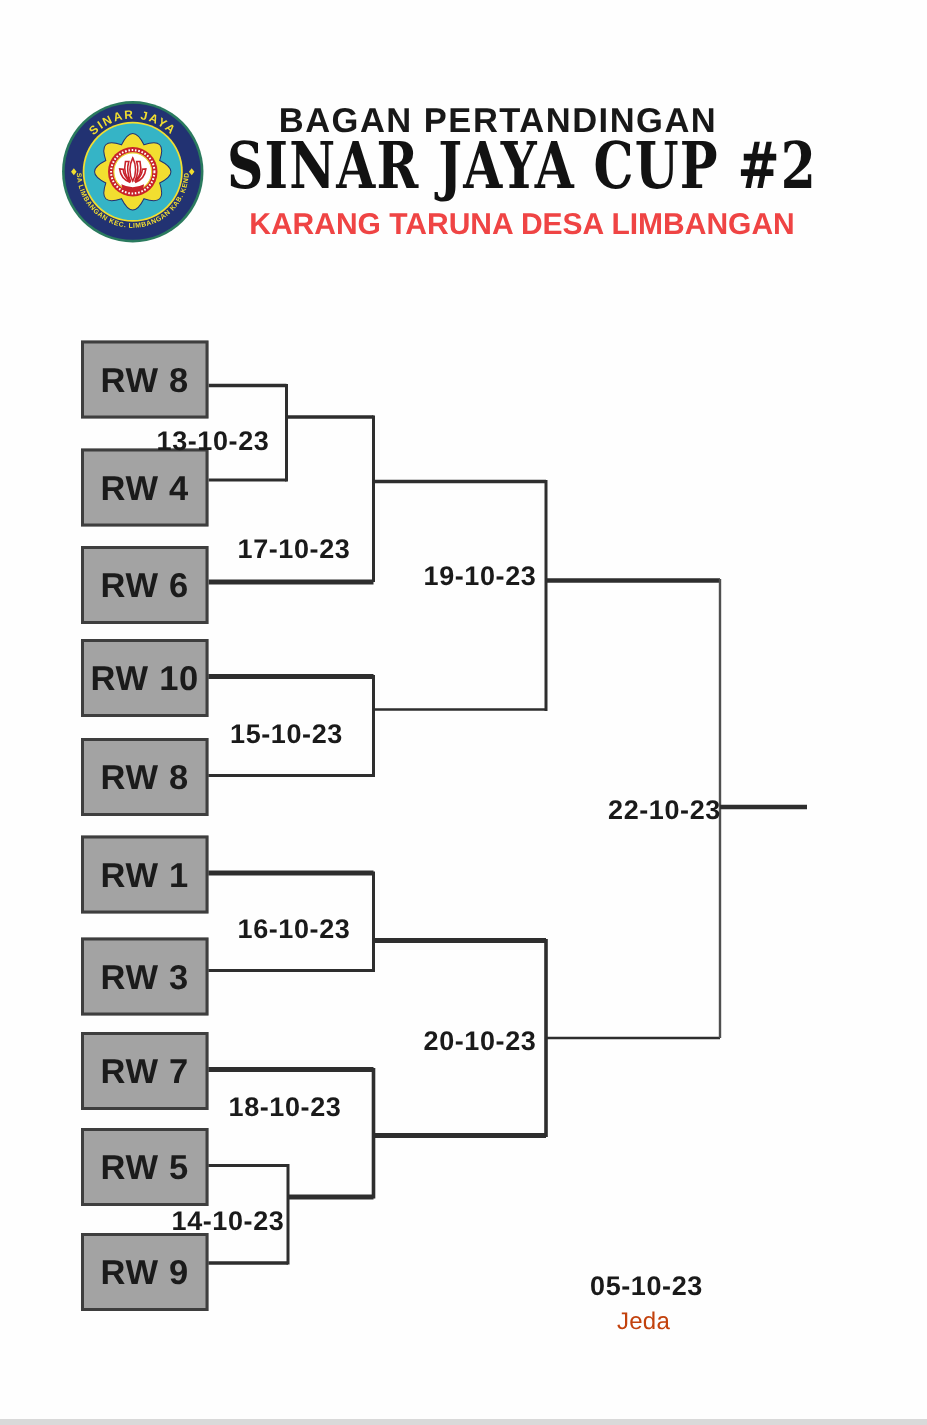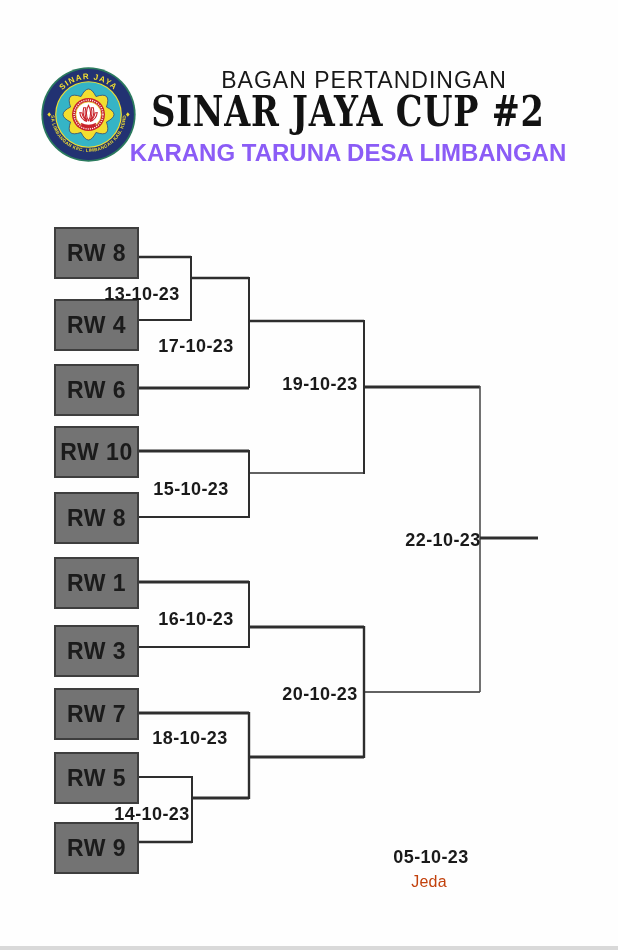--- a/index.html
+++ b/index.html
@@ -1,41 +1,41 @@
 <!DOCTYPE html>
 <html><head>
 <meta charset="utf-8">
 <style>
   html,body{margin:0;padding:0;background:#ffffff;}
   .page{position:relative;width:618px;height:950px;background:#fefefe;overflow:hidden;
         font-family:"Liberation Sans",sans-serif;color:#1c1c1c;}
 
   
   .logo{position:absolute;left:40px;top:66px;width:97px;height:97px;}
-  .title-sub{position:absolute;left:364px;top:67px;transform:translateX(-50%);
-             font-size:23px;font-weight:normal;letter-spacing:1px;white-space:nowrap;color:#181818;text-align:right;}
+  .title-sub{position:absolute;left:332px;top:67px;transform:translateX(-50%);
+             font-size:23px;font-weight:bold;letter-spacing:1px;white-space:nowrap;color:#181818;text-align:right;}
   .title-main{position:absolute;left:348px;top:90px;transform:translateX(-50%);white-space:nowrap;}
   .title-main .stretch{display:inline-block;transform:scaleX(0.78);transform-origin:center;
              font-family:"DejaVu Serif","Liberation Serif",serif;font-weight:bold;
              font-size:43px;letter-spacing:1px;color:#121212;line-height:1;}
   .title-org{position:absolute;left:348px;top:139px;transform:translateX(-50%);
-             font-size:24px;font-weight:bold;letter-spacing:0px;white-space:nowrap;color:#8b5cf6;}
+             font-size:20px;font-weight:bold;letter-spacing:0px;white-space:nowrap;color:#ef4444;}
 
   
   .lines{position:absolute;left:0;top:0;width:618px;height:950px;pointer-events:none;}
   .tb{position:absolute;left:54px;width:85px;height:52px;box-sizing:border-box;
-      border:2px solid #3e3e3e;background:#737373;display:flex;align-items:center;justify-content:center;
+      border:2px solid #3e3e3e;background:#a3a3a3;display:flex;align-items:center;justify-content:center;
       font-size:23px;font-weight:bold;color:#1b1b1b;letter-spacing:0.5px;}
   .b0{top:227px}.b1{top:299px}.b2{top:364px}.b3{top:426px}.b4{top:492px}
   .b5{top:557px}.b6{top:625px}.b7{top:688px}.b8{top:752px}.b9{top:822px}
 
   .dl{position:absolute;transform:translateX(-50%);font-size:18px;font-weight:bold;
       letter-spacing:0.4px;white-space:nowrap;color:#1a1a1a;}
   .dl-13{left:142px;top:284px}
-  .dl-17{left:196px;top:336px}
+  .dl-17{left:196px;top:356px}
   .dl-15{left:191px;top:479px}
   .dl-19{left:320px;top:374px}
   .dl-16{left:196px;top:609px}
   .dl-18{left:190px;top:728px}
   .dl-14{left:152px;top:804px}
   .dl-20{left:320px;top:684px}
   .dl-22{left:443px;top:530px}
   .dl-21{left:431px;top:847px}
   .dl-jeda{left:429px;top:873px;font-weight:400;font-size:16px;letter-spacing:0.2px;color:#c2410c;}
 

